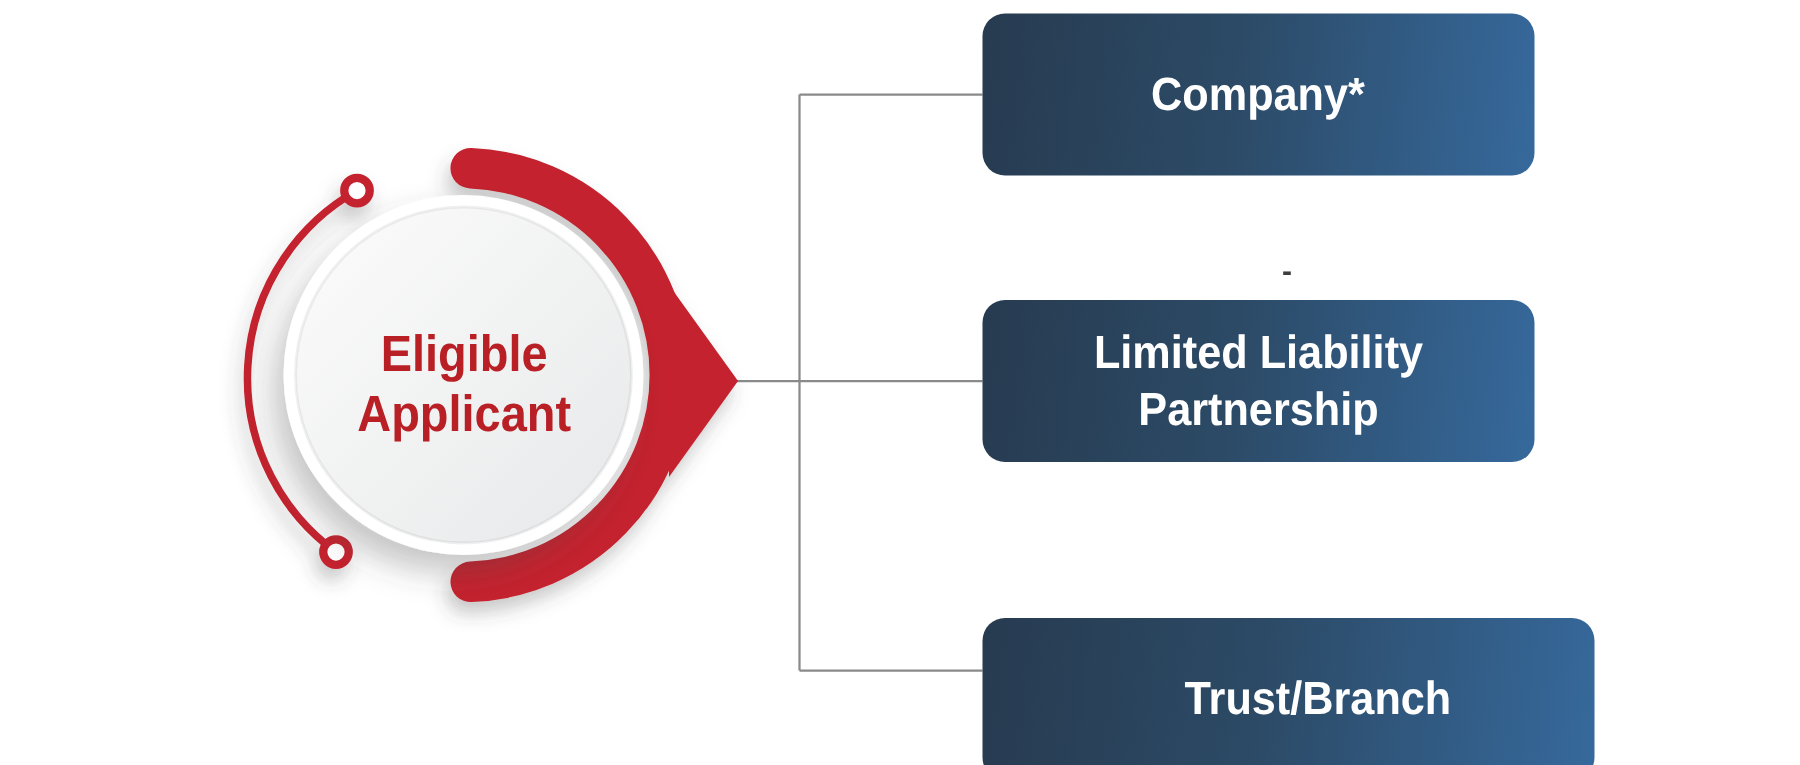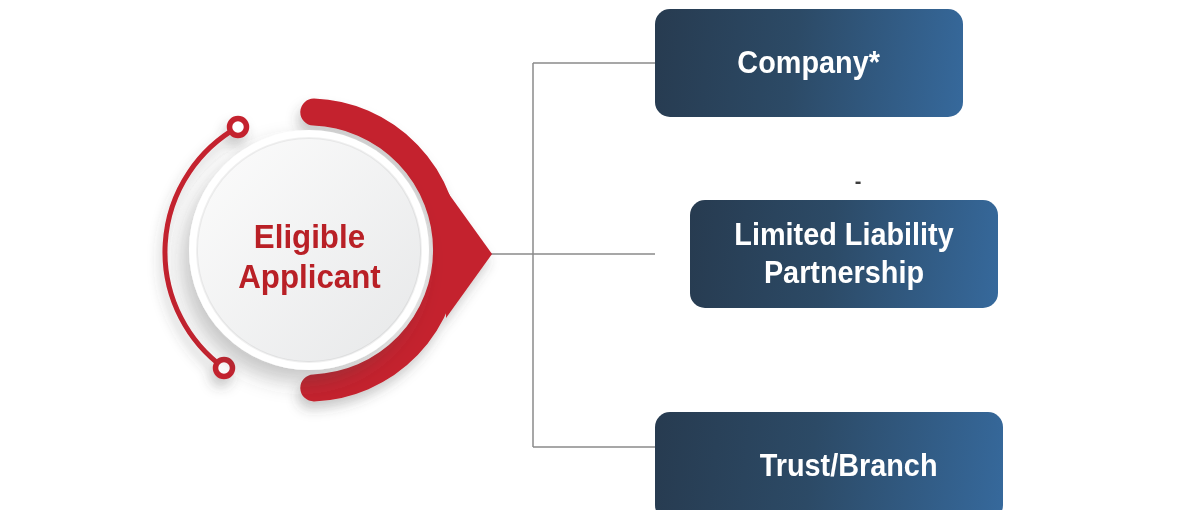--- a/index.html
+++ b/index.html
@@ -16,26 +16,26 @@
     text-align:center;pointer-events:none;
   }
   .center-label-inner{
     display:inline-block;transform:scaleX(.92);
     color:#b92026;font-weight:bold;font-size:34px;line-height:40px;
   }
   .center-label-inner span{display:block;}
 
   
   .branch-box{
-    position:absolute;left:655px;width:308px;height:108px;border-radius:15px;
+    position:absolute;left:655px;width:368px;height:108px;border-radius:15px;
     background:linear-gradient(97deg,#273b50 0%,#2c4a66 45%,#36699c 100%);
     display:flex;align-items:center;justify-content:center;
   }
   .box-1{top:9px;}
-  .box-2{top:200px;margin-left:35px;}
+  .box-2{top:200px;}
   .box-3{top:412px;padding-left:40px;}
   .branch-label{
     display:inline-block;transform:scaleX(.93);max-width:330px;
     color:#ffffff;font-weight:bold;font-size:31px;line-height:38px;text-align:center;
   }
 
   
   .stray-mark{
     position:absolute;left:852px;top:169px;width:12px;height:24px;
     color:#3d3d3d;font-size:20px;font-weight:bold;line-height:24px;text-align:center;

